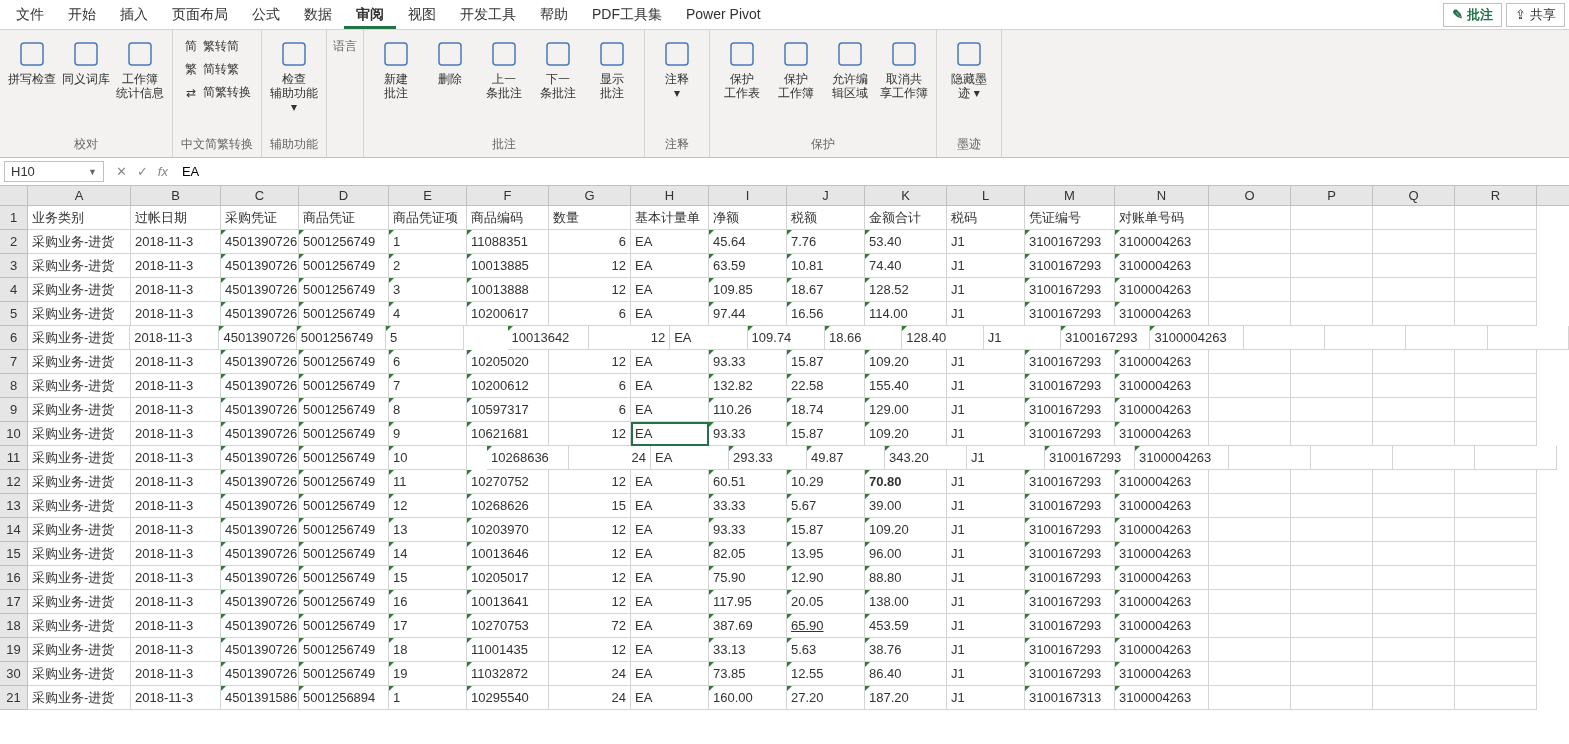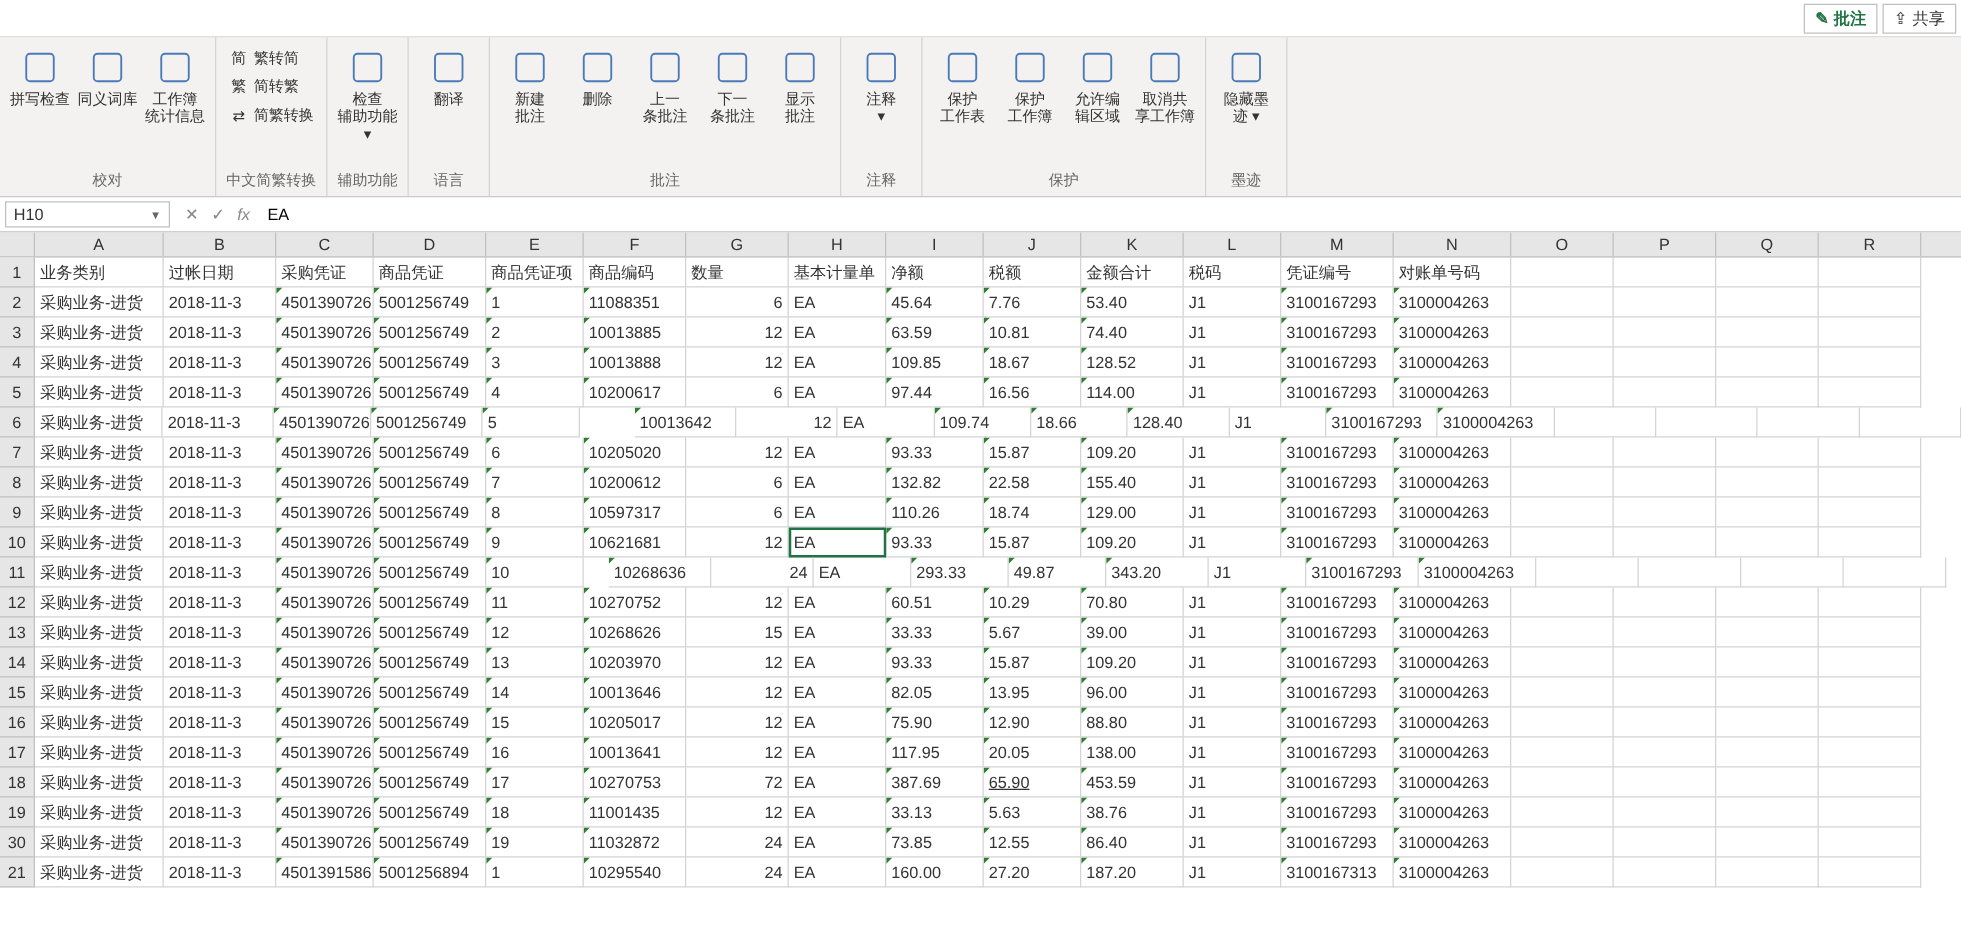--- a/index.html
+++ b/index.html
@@ -14,21 +14,21 @@
 .ribbon-group { display: flex; flex-direction: column; border-right: 1px solid #d4d4d4; padding: 4px 6px 0 6px; }
 .ribbon-group .items { flex: 1; display: flex; align-items: flex-start; gap: 2px; }
 .ribbon-group .label { text-align: center; font-size: 12px; color: #666; padding: 4px 0; }
 .bigbtn { display: flex; flex-direction: column; align-items: center; justify-content: flex-start; width: 52px; padding: 4px 0; cursor: pointer; }
 .bigbtn .ico { width: 32px; height: 32px; display:flex; align-items:center; justify-content:center; }
 .bigbtn .lbl { font-size: 12px; text-align: center; line-height: 14px; margin-top: 2px; }
 .smallcol { display: flex; flex-direction: column; gap: 2px; padding-top: 2px; }
 .smallbtn { display: flex; align-items: center; gap: 4px; padding: 2px 4px; cursor: pointer; font-size: 12px; white-space: nowrap; }
 .smallbtn .sico { width: 16px; height: 16px; display:flex; align-items:center; justify-content:center; }
 .fbar { display: flex; align-items: center; height: 28px; border-bottom: 1px solid #c0c0c0; background:#fff; }
-.namebox { width: 132px; border: 1px solid #c0c0c0; margin: 2px 4px; padding: 2px 6px; font-size: 13px; display:flex; align-items:center; justify-content:space-between; }
+.namebox { width: 100px; border: 1px solid #c0c0c0; margin: 2px 4px; padding: 2px 6px; font-size: 13px; display:flex; align-items:center; justify-content:space-between; }
 .namebox .dd { font-size: 9px; color:#666; }
 .fbar .fxctl { display:flex; align-items:center; gap:10px; padding: 0 8px; color:#888; }
 .fbar .fx { font-style: italic; }
 .fbar input.formula { flex:1; border:none; padding: 2px 6px; font-size: 13px; outline:none; }
 .sheet-area { position: relative; height: calc(744px - 30px - 128px - 28px); overflow: hidden; }
 .corner { position:absolute; left:0; top:0; width:28px; height:20px; background:#e6e6e6; border-right:1px solid #c0c0c0; border-bottom:1px solid #c0c0c0; }
 .colhdrs { position:absolute; left:28px; top:0; right:0; height:20px; display:flex; background:#e6e6e6; border-bottom:1px solid #c0c0c0; }
 .colhdr { border-right:1px solid #c0c0c0; text-align:center; font-size:13px; line-height:20px; color:#333; }
 .rowhdrs { position:absolute; left:0; top:20px; width:28px; background:#e6e6e6; border-right:1px solid #c0c0c0; }
 .rowhdr { height:24px; border-bottom:1px solid #c0c0c0; text-align:center; font-size:13px; line-height:24px; }
@@ -37,20 +37,21 @@
 .cell { border-right:1px solid #d4d4d4; border-bottom:1px solid #d4d4d4; padding: 0 4px; font-size:13px; line-height:24px; white-space:nowrap; overflow:hidden; position:relative; }
 .cell.r { text-align:right; }
 .cell .gt { position:absolute; left:0; top:0; width:0; height:0; border-left:5px solid #2e7d32; border-bottom:5px solid transparent; }
 .cell.active { outline:2px solid #217346; outline-offset:-2px; }
 </style>
 </head>
 <body>
 
 <div class="menubar">
   <span class="spacer" style="flex:0 0 0"></span>
+  <span id="menu-tabs"><span class="tab">文件</span><span class="tab">开始</span><span class="tab">插入</span><span class="tab">页面布局</span><span class="tab">公式</span><span class="tab">数据</span><span class="tab active">审阅</span><span class="tab">视图</span><span class="tab">开发工具</span><span class="tab">帮助</span><span class="tab">PDF工具集</span><span class="tab">Power Pivot</span></span>
   <span class="spacer"></span>
   <span class="rightbtn green">✎ <span>批注</span></span>
   <span class="rightbtn">⇪ <span>共享</span></span>
 </div>
 
 <div class="ribbon" id="ribbon">
     <div class="ribbon-group">
       <div class="items">
         <div class="bigbtn">
           <div class="ico">
@@ -105,30 +106,20 @@
             <svg width="28" height="28" viewBox="0 0 28 28">
               <rect x="3" y="3" width="22" height="22" rx="3" fill="none" stroke="#4a7ab8" stroke-width="1.5"></rect>
             </svg>
           </div>
           <div class="lbl">检查<br>辅助功能 ▾</div>
         </div>
       </div>
       <div class="label">辅助功能</div>
     </div>
     <div class="ribbon-group">
-      <div class="items">
-        <div class="bigbtn">
-          <div class="ico">
-            <svg width="28" height="28" viewBox="0 0 28 28">
-              <rect x="3" y="3" width="22" height="22" rx="3" fill="none" stroke="#4a7ab8" stroke-width="1.5"></rect>
-            </svg>
-          </div>
-          <div class="lbl">翻译</div>
-        </div>
-      </div>
       <div class="label">语言</div>
     </div>
     <div class="ribbon-group">
       <div class="items">
         <div class="bigbtn">
           <div class="ico">
             <svg width="28" height="28" viewBox="0 0 28 28">
               <rect x="3" y="3" width="22" height="22" rx="3" fill="none" stroke="#4a7ab8" stroke-width="1.5"></rect>
             </svg>
           </div>
@@ -517,21 +508,21 @@
         <div class="cell" style="width: 103px;"><span>采购业务-进货</span></div>
         <div class="cell" style="width: 90px;"><span>2018-11-3</span></div>
         <div class="cell" style="width: 78px;"><span class="gt"></span><span>4501390726</span></div>
         <div class="cell" style="width: 90px;"><span class="gt"></span><span>5001256749</span></div>
         <div class="cell" style="width: 78px;"><span class="gt"></span><span>11</span></div>
         <div class="cell" style="width: 82px;"><span class="gt"></span><span>10270752</span></div>
         <div class="cell r" style="width: 82px;"><span>12</span></div>
         <div class="cell" style="width: 78px;"><span>EA</span></div>
         <div class="cell" style="width: 78px;"><span class="gt"></span><span>60.51</span></div>
         <div class="cell" style="width: 78px;"><span class="gt"></span><span>10.29</span></div>
-        <div class="cell" style="width: 82px;"><span class="gt"></span><span>70.80</span></div>
+        <div class="cell" style="width: 82px; font-weight: bold;"><span class="gt"></span><span>70.80</span></div>
         <div class="cell" style="width: 78px;"><span>J1</span></div>
         <div class="cell" style="width: 90px;"><span class="gt"></span><span>3100167293</span></div>
         <div class="cell" style="width: 94px;"><span class="gt"></span><span>3100004263</span></div>
         <div class="cell" style="width: 82px;"><span></span></div>
         <div class="cell" style="width: 82px;"><span></span></div>
         <div class="cell" style="width: 82px;"><span></span></div>
         <div class="cell" style="width: 82px;"><span></span></div>
       </div>
       <div class="row">
         <div class="cell" style="width: 103px;"><span>采购业务-进货</span></div>

